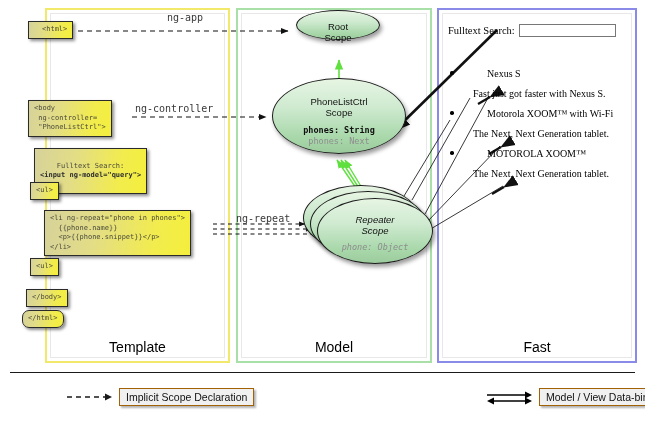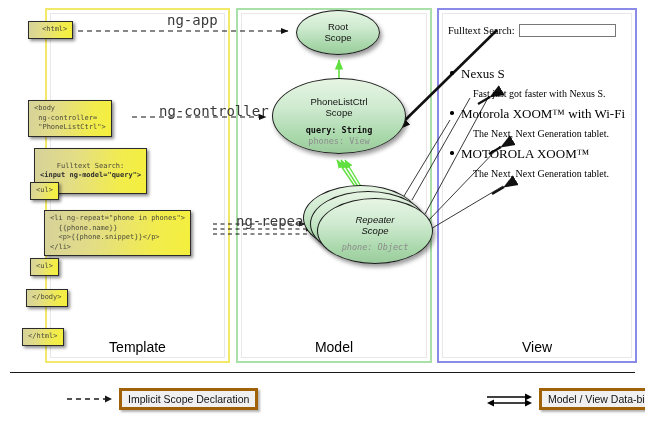--- a/index.html
+++ b/index.html
@@ -28,29 +28,29 @@
            padding:3px 5px;white-space:pre;}
   .codebox b{font-weight:bold;color:#2d2d2d;}
 
   #box-html{left:28px;top:21px;padding-left:13px;}
   #box-body{left:28px;top:100px;}
   #box-search{left:34px;top:148px;}
   #box-ul1{left:30px;top:182px;}
   #box-li{left:44px;top:210px;}
   #box-ul2{left:30px;top:258px;}
   #box-bodyclose{left:26px;top:289px;}
-  #box-htmlclose{left:22px;top:328px;}
+  #box-htmlclose{left:22px;top:310px;border-radius:7px;}
 
   
   .ellipse{position:absolute;box-sizing:border-box;border-radius:50%;
            border:1.3px solid #1c1c1c;
            background:linear-gradient(180deg,#e6f5e3 0%,#cfead0 38%,#a9d8ab 78%,#9ccb9e 100%);
            box-shadow:2px 3px 4px rgba(0,0,0,.4);
            text-align:center;color:#111;font-size:9.5px;line-height:11px;}
-  #ell-root{left:296px;top:10px;width:84px;height:45px;padding-top:10px;}
+  #ell-root{left:296px;top:10px;width:84px;height:30px;padding-top:10px;}
   #ell-ctrl{left:272px;top:78px;width:134px;height:76px;padding-top:17px;}
   .ell-vars{margin-top:7px;font-family:"DejaVu Sans Mono","Liberation Mono",monospace;
             font-size:8.5px;line-height:10.5px;}
   .ell-vars .k{font-weight:bold;color:#111;}
   .ell-vars .d{color:#8d8d8d;}
 
   #ell-rep3{left:303px;top:185px;width:116px;height:66px;}
   #ell-rep2{left:310px;top:191px;width:116px;height:66px;}
   #ell-rep1{left:317px;top:198px;width:116px;height:66px;padding-top:15px;font-style:italic;}
   #ell-rep1 .ell-vars{margin-top:6px;}
@@ -59,39 +59,39 @@
   #view-content{position:absolute;left:441px;top:12px;width:192px;height:330px;
                 font-family:"Liberation Serif","DejaVu Serif",serif;color:#000;}
   #search-row{position:absolute;left:7px;top:12px;display:flex;align-items:center;gap:4px;}
   #search-label{font-size:10.5px;}
   #search-input{width:97px;height:13px;border:1px solid #777;background:#fff;
                 box-sizing:border-box;font-size:9px;font-family:"Liberation Serif",serif;padding:0 2px;}
   #phone-list{position:absolute;left:20px;top:55px;width:172px;list-style:none;margin:0;padding:0;}
   #phone-list li{position:relative;margin-bottom:7px;}
   #phone-list .bullet{position:absolute;left:-11px;top:4px;width:3.5px;height:3.5px;
                       background:#000;border-radius:50%;}
-  .ph-name{font-size:13px;line-height:13px;}
+  .ph-name{font-size:10px;line-height:13px;margin-left:26px;}
   .ph-snip{font-size:10px;line-height:13px;margin-top:7px;margin-left:12px;}
 
   
   .edge-label{position:absolute;font-family:"DejaVu Sans Mono","Liberation Mono",monospace;
-              font-size:14px;color:#3a3a3a;}
+              font-size:10px;color:#3a3a3a;}
   #lbl-ngapp{left:167px;top:12px;}
-  #lbl-ngcontroller{left:159px;top:103px;}
+  #lbl-ngcontroller{left:135px;top:103px;}
   #lbl-ngrepeat{left:236px;top:213px;}
 
   
   #wires{position:absolute;left:0;top:0;width:645px;height:425px;pointer-events:none;}
 
   
   #legend{position:absolute;left:10px;top:372px;width:625px;height:46px;}
   #legend-rule{position:absolute;left:10px;top:372px;width:625px;height:0;
                border-top:1.5px solid #1a1a1a;}
   .lg-item{position:absolute;display:flex;align-items:center;}
-  .lg-box{border:3px solid #a16207;background:#f0f0f0;
+  .lg-box{border:1px solid #a16207;background:#f0f0f0;
           box-shadow:2px 2px 2px rgba(0,0,0,.3);
           font-size:10.5px;color:#111;padding:2px 6px;white-space:nowrap;}
   #lg-implicit{left:55px;top:16px;}
   #lg-inherit{left:290px;top:16px;}
   #lg-binding{left:475px;top:16px;}
   .lg-gap{width:48px;height:14px;position:relative;margin-right:6px;}
 </style>
 </head>
 <body>
 
@@ -102,21 +102,21 @@
     <div class="panel-label">Template</div>
   </div>
 
   <div class="panel" id="panel-model">
     <div class="panel-inner"></div>
     <div class="panel-label">Model</div>
   </div>
 
   <div class="panel" id="panel-view">
     <div class="panel-inner"></div>
-    <div class="panel-label">View</div>
+    <div class="panel-label">Fast</div>
   </div>
 
   <svg id="wires" viewBox="0 0 645 425">
     <defs>
       <marker id="ah-black" markerWidth="7" markerHeight="7" refX="6.2" refY="3" orient="auto">
         <path d="M0,0.4 L6.6,3 L0,5.6 z" fill="#111"></path>
       </marker>
       <marker id="ah-black-s" markerWidth="6" markerHeight="6" refX="5.4" refY="2.6" orient="auto">
         <path d="M0,0.3 L5.6,2.6 L0,4.9 z" fill="#111"></path>
       </marker>
@@ -195,22 +195,22 @@
 
   <div class="ellipse" id="ell-root">
     <div>Root</div>
     <div>Scope</div>
   </div>
 
   <div class="ellipse" id="ell-ctrl">
     <div>PhoneListCtrl</div>
     <div>Scope</div>
     <div class="ell-vars">
-      <div class="k">query: String</div>
-      <div class="d">phones: View</div>
+      <div class="k">phones: String</div>
+      <div class="d">phones: Next</div>
     </div>
   </div>
 
   <div class="ellipse" id="ell-rep3"></div>
   <div class="ellipse" id="ell-rep2"></div>
   <div class="ellipse" id="ell-rep1">
     <div>Repeater</div>
     <div>Scope</div>
     <div class="ell-vars">
       <div class="d">phone: Object</div>

